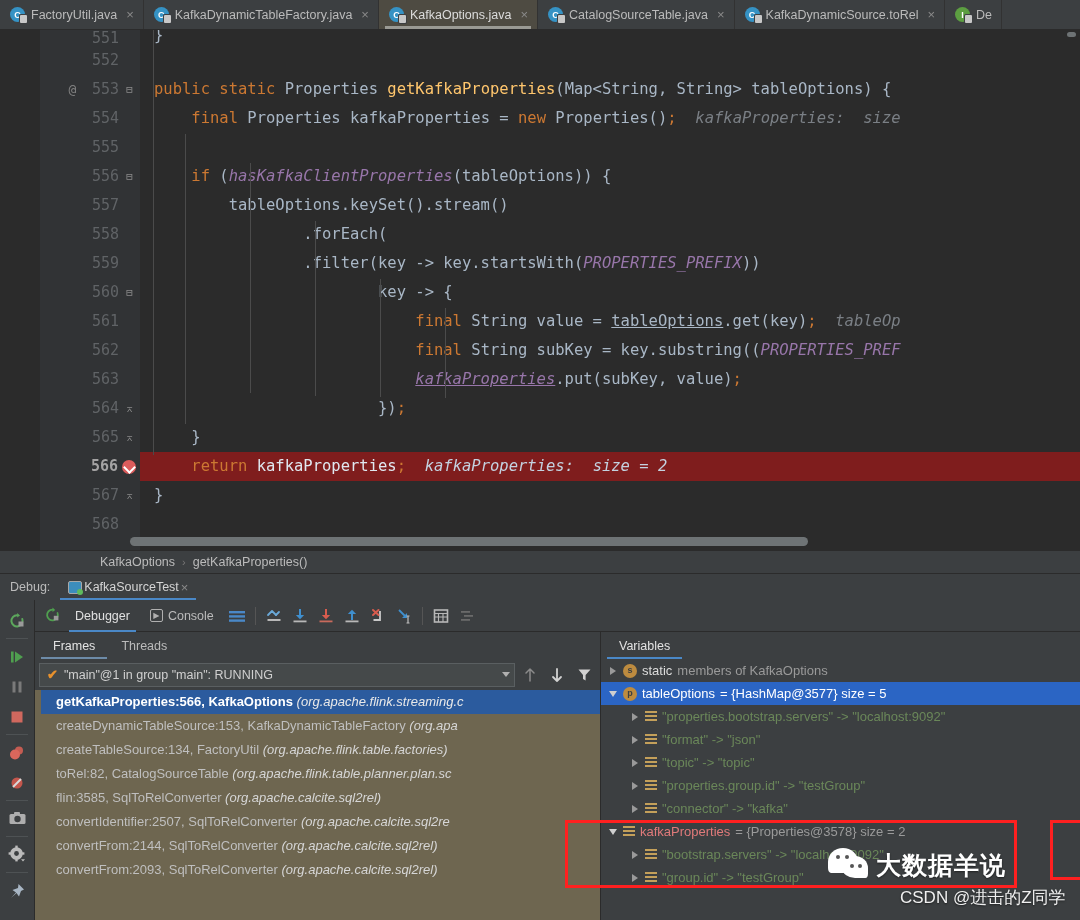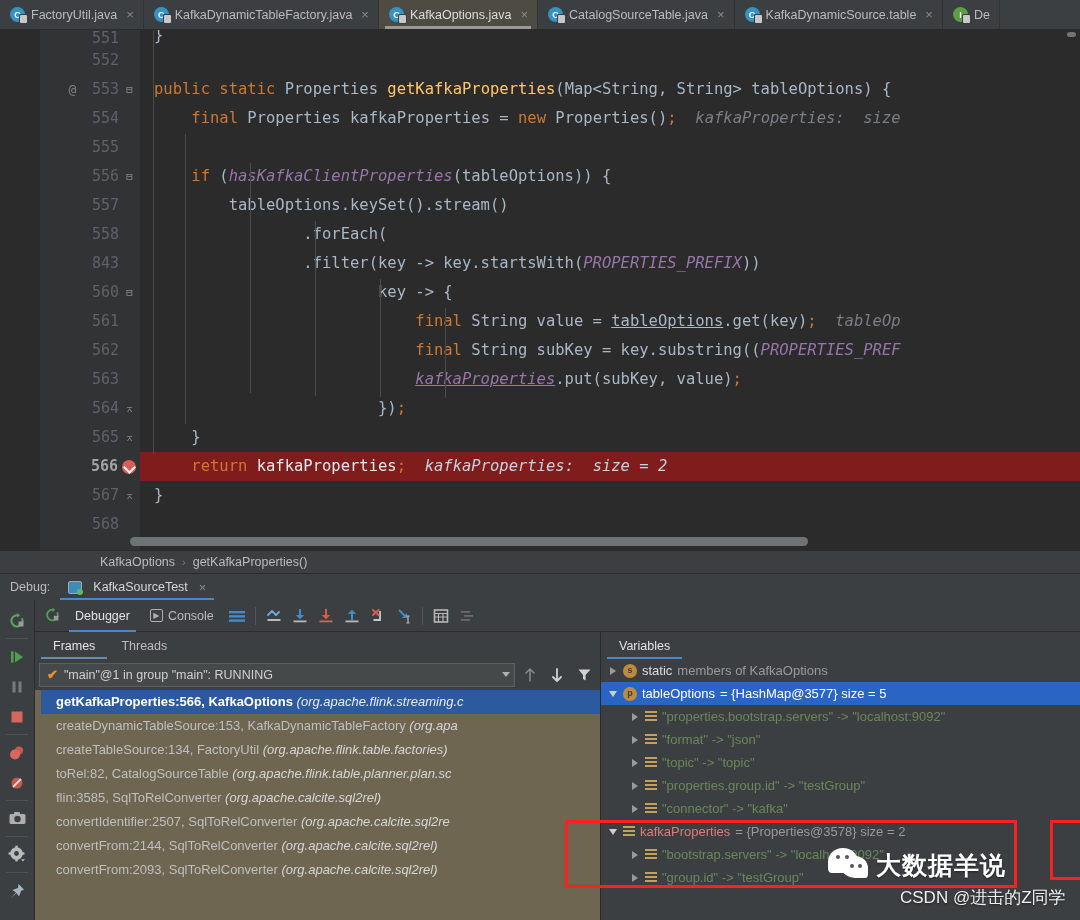--- a/index.html
+++ b/index.html
@@ -148,21 +148,21 @@
 
   
   .debugbar {
     height: 27px; background: #3c3f41;
     display: flex; align-items: center;
     gap: 10px; padding-left: 10px;
     font-size: 12.5px; color: #bbbbbb;
     border-top: 1px solid #2b2b2b;
   }
   .debug-session {
-    display: flex; align-items: center; gap: 11px;
+    display: flex; align-items: center; gap: 2px;
     padding: 0 8px; height: 100%;
     position: relative; color: #d5d5d5;
   }
   .debug-session::after {
     content:""; position:absolute; left:0; right:0; bottom:0;
     height:2px; background:#4a88c7;
   }
   .ico-run-cfg {
     width: 14px; height: 13px;
     border: 1.5px solid #a7a7a7; border-radius: 2px;
@@ -357,21 +357,21 @@
       <span>KafkaOptions.java</span>
       <span class="tab-close">×</span>
     </div>
     <div class="tab">
       <span class="ico-class">C</span>
       <span>CatalogSourceTable.java</span>
       <span class="tab-close">×</span>
     </div>
     <div class="tab">
       <span class="ico-class">C</span>
-      <span>KafkaDynamicSource.table</span>
+      <span>KafkaDynamicSource.toRel</span>
       <span class="tab-close">×</span>
     </div>
     <div class="tab">
       <span class="ico-iface">I</span>
       <span>De</span>
     </div>
   </div>
 
   <div class="editor">
 
@@ -411,21 +411,21 @@
         <span class="lnum">557</span>
         <span class="foldmark"></span>
       </div>
       <div class="gutter-row">
         <span class="annot"></span>
         <span class="lnum">558</span>
         <span class="foldmark"></span>
       </div>
       <div class="gutter-row">
         <span class="annot"></span>
-        <span class="lnum">843</span>
+        <span class="lnum">559</span>
         <span class="foldmark"></span>
       </div>
       <div class="gutter-row">
         <span class="annot"></span>
         <span class="lnum">560</span>
         <span class="foldmark">⊟</span>
       </div>
       <div class="gutter-row">
         <span class="annot"></span>
         <span class="lnum">561</span>

